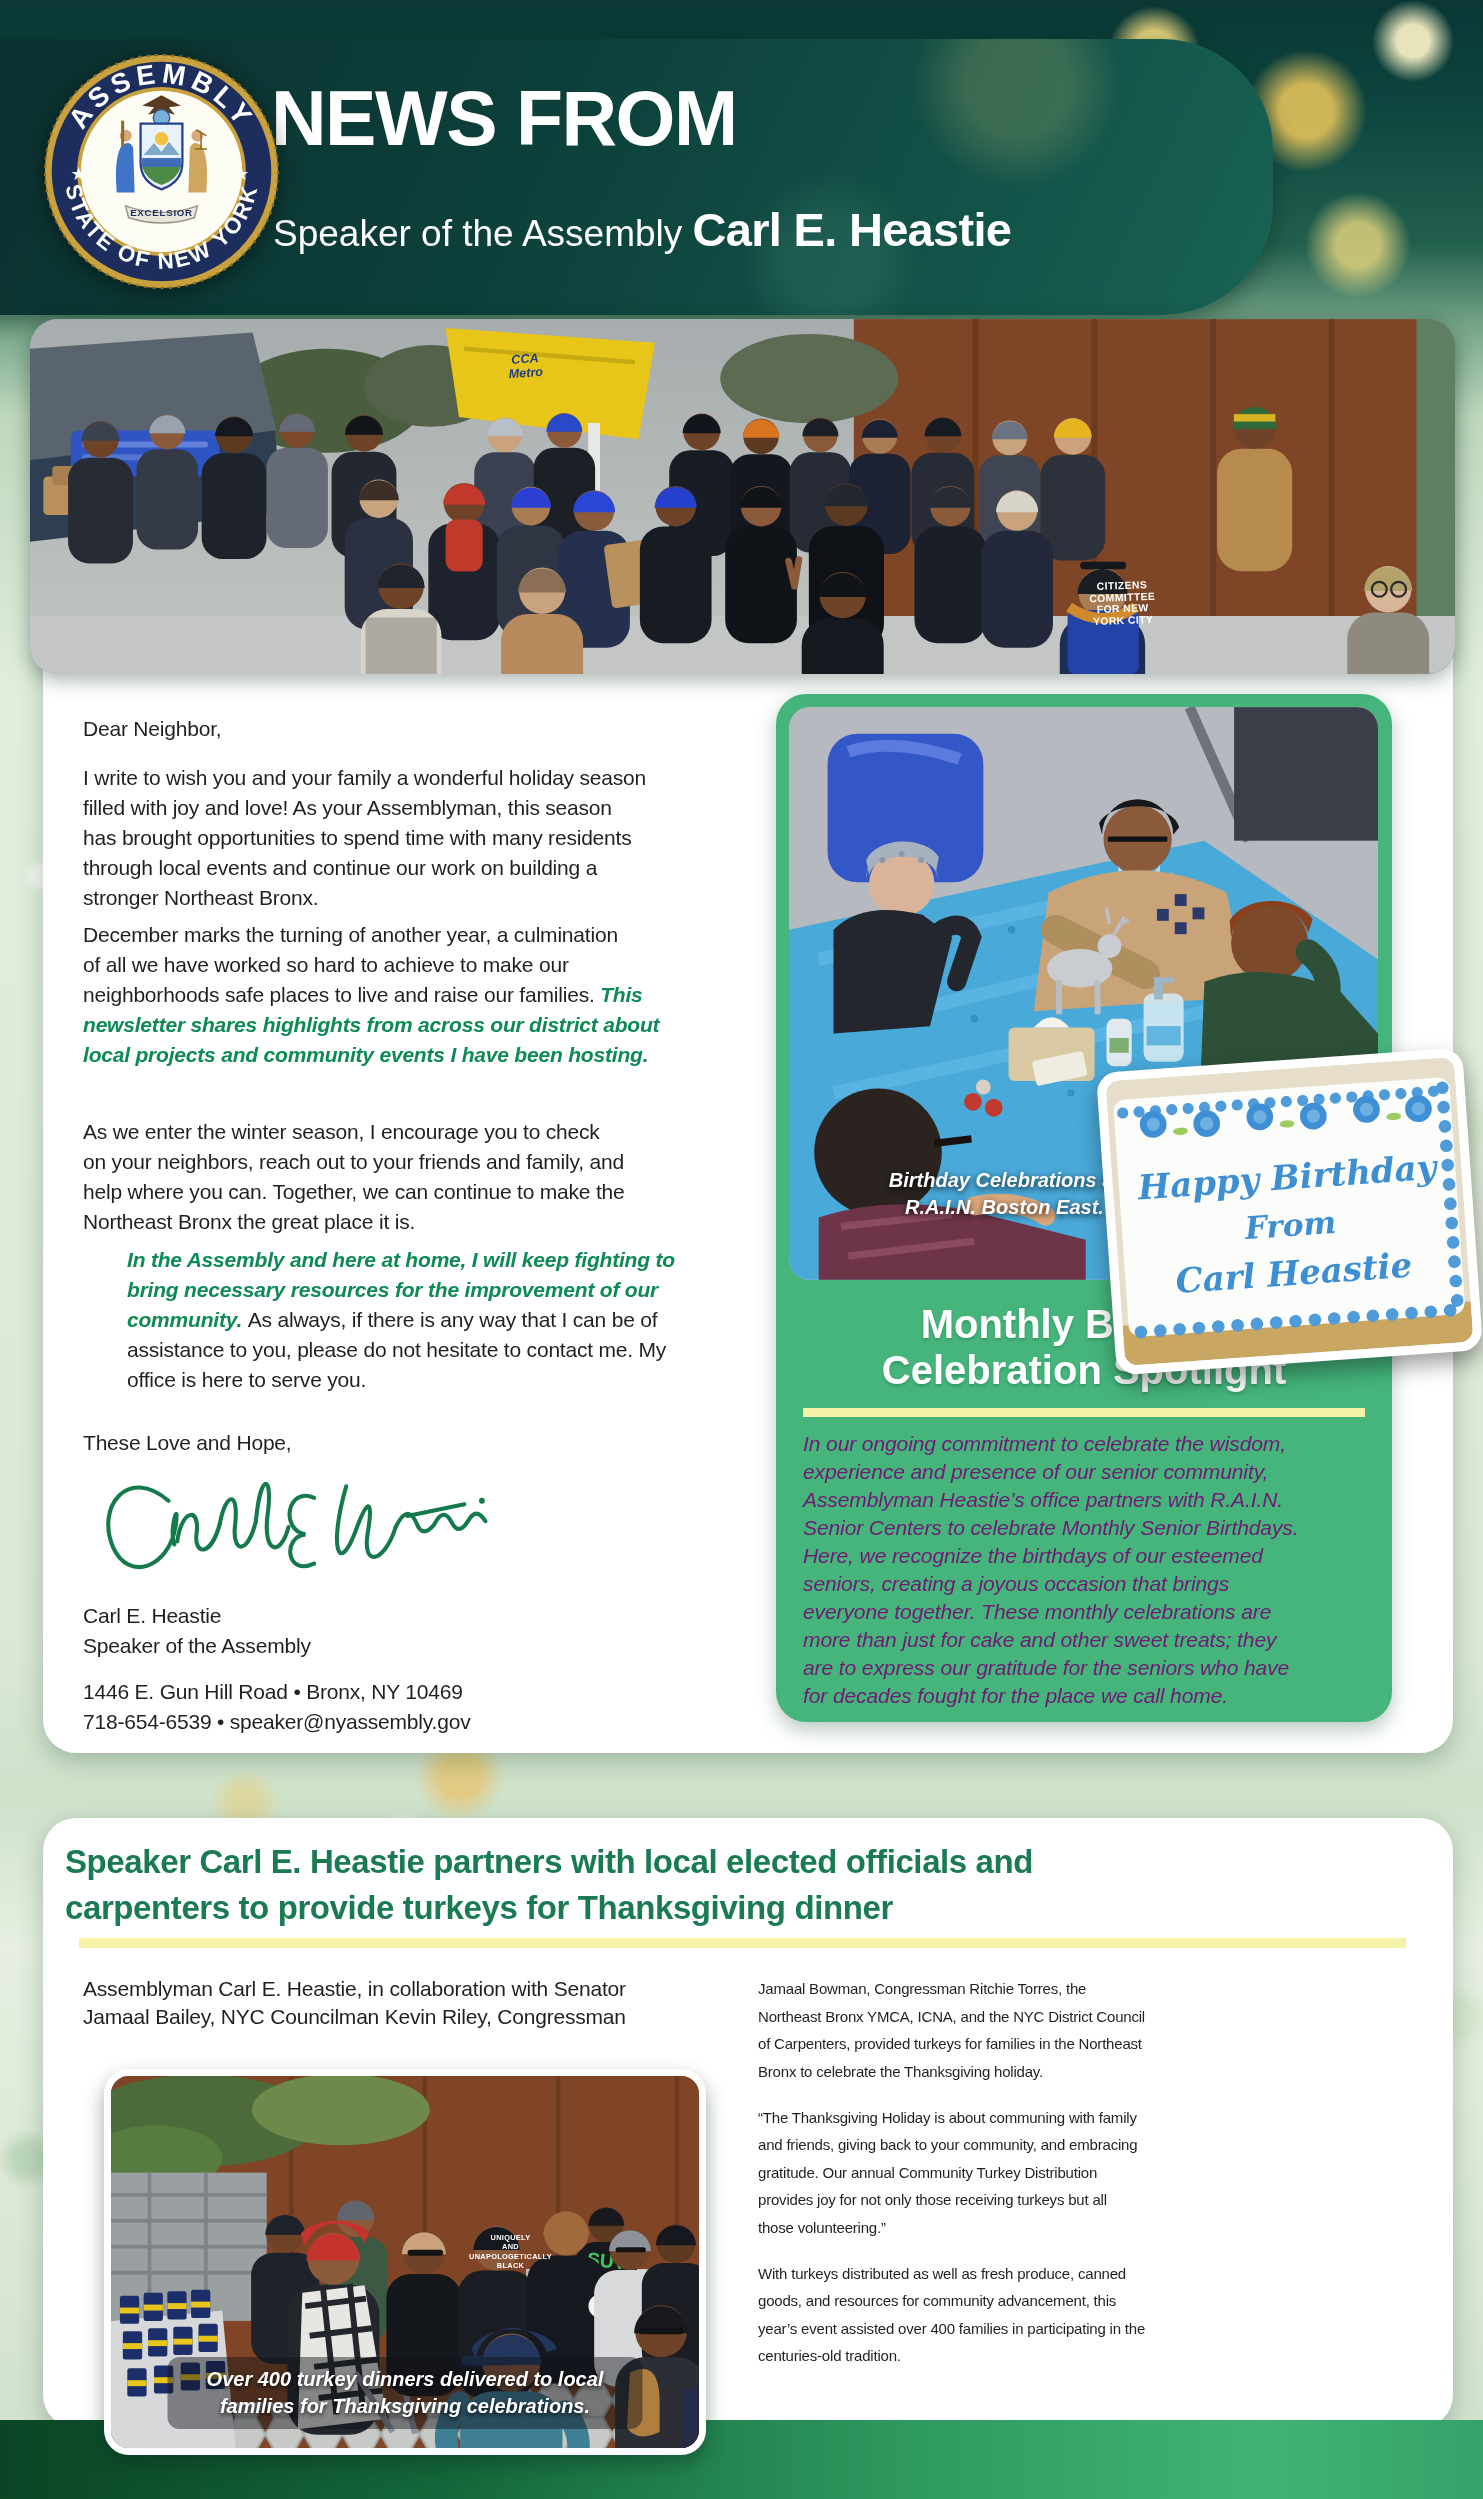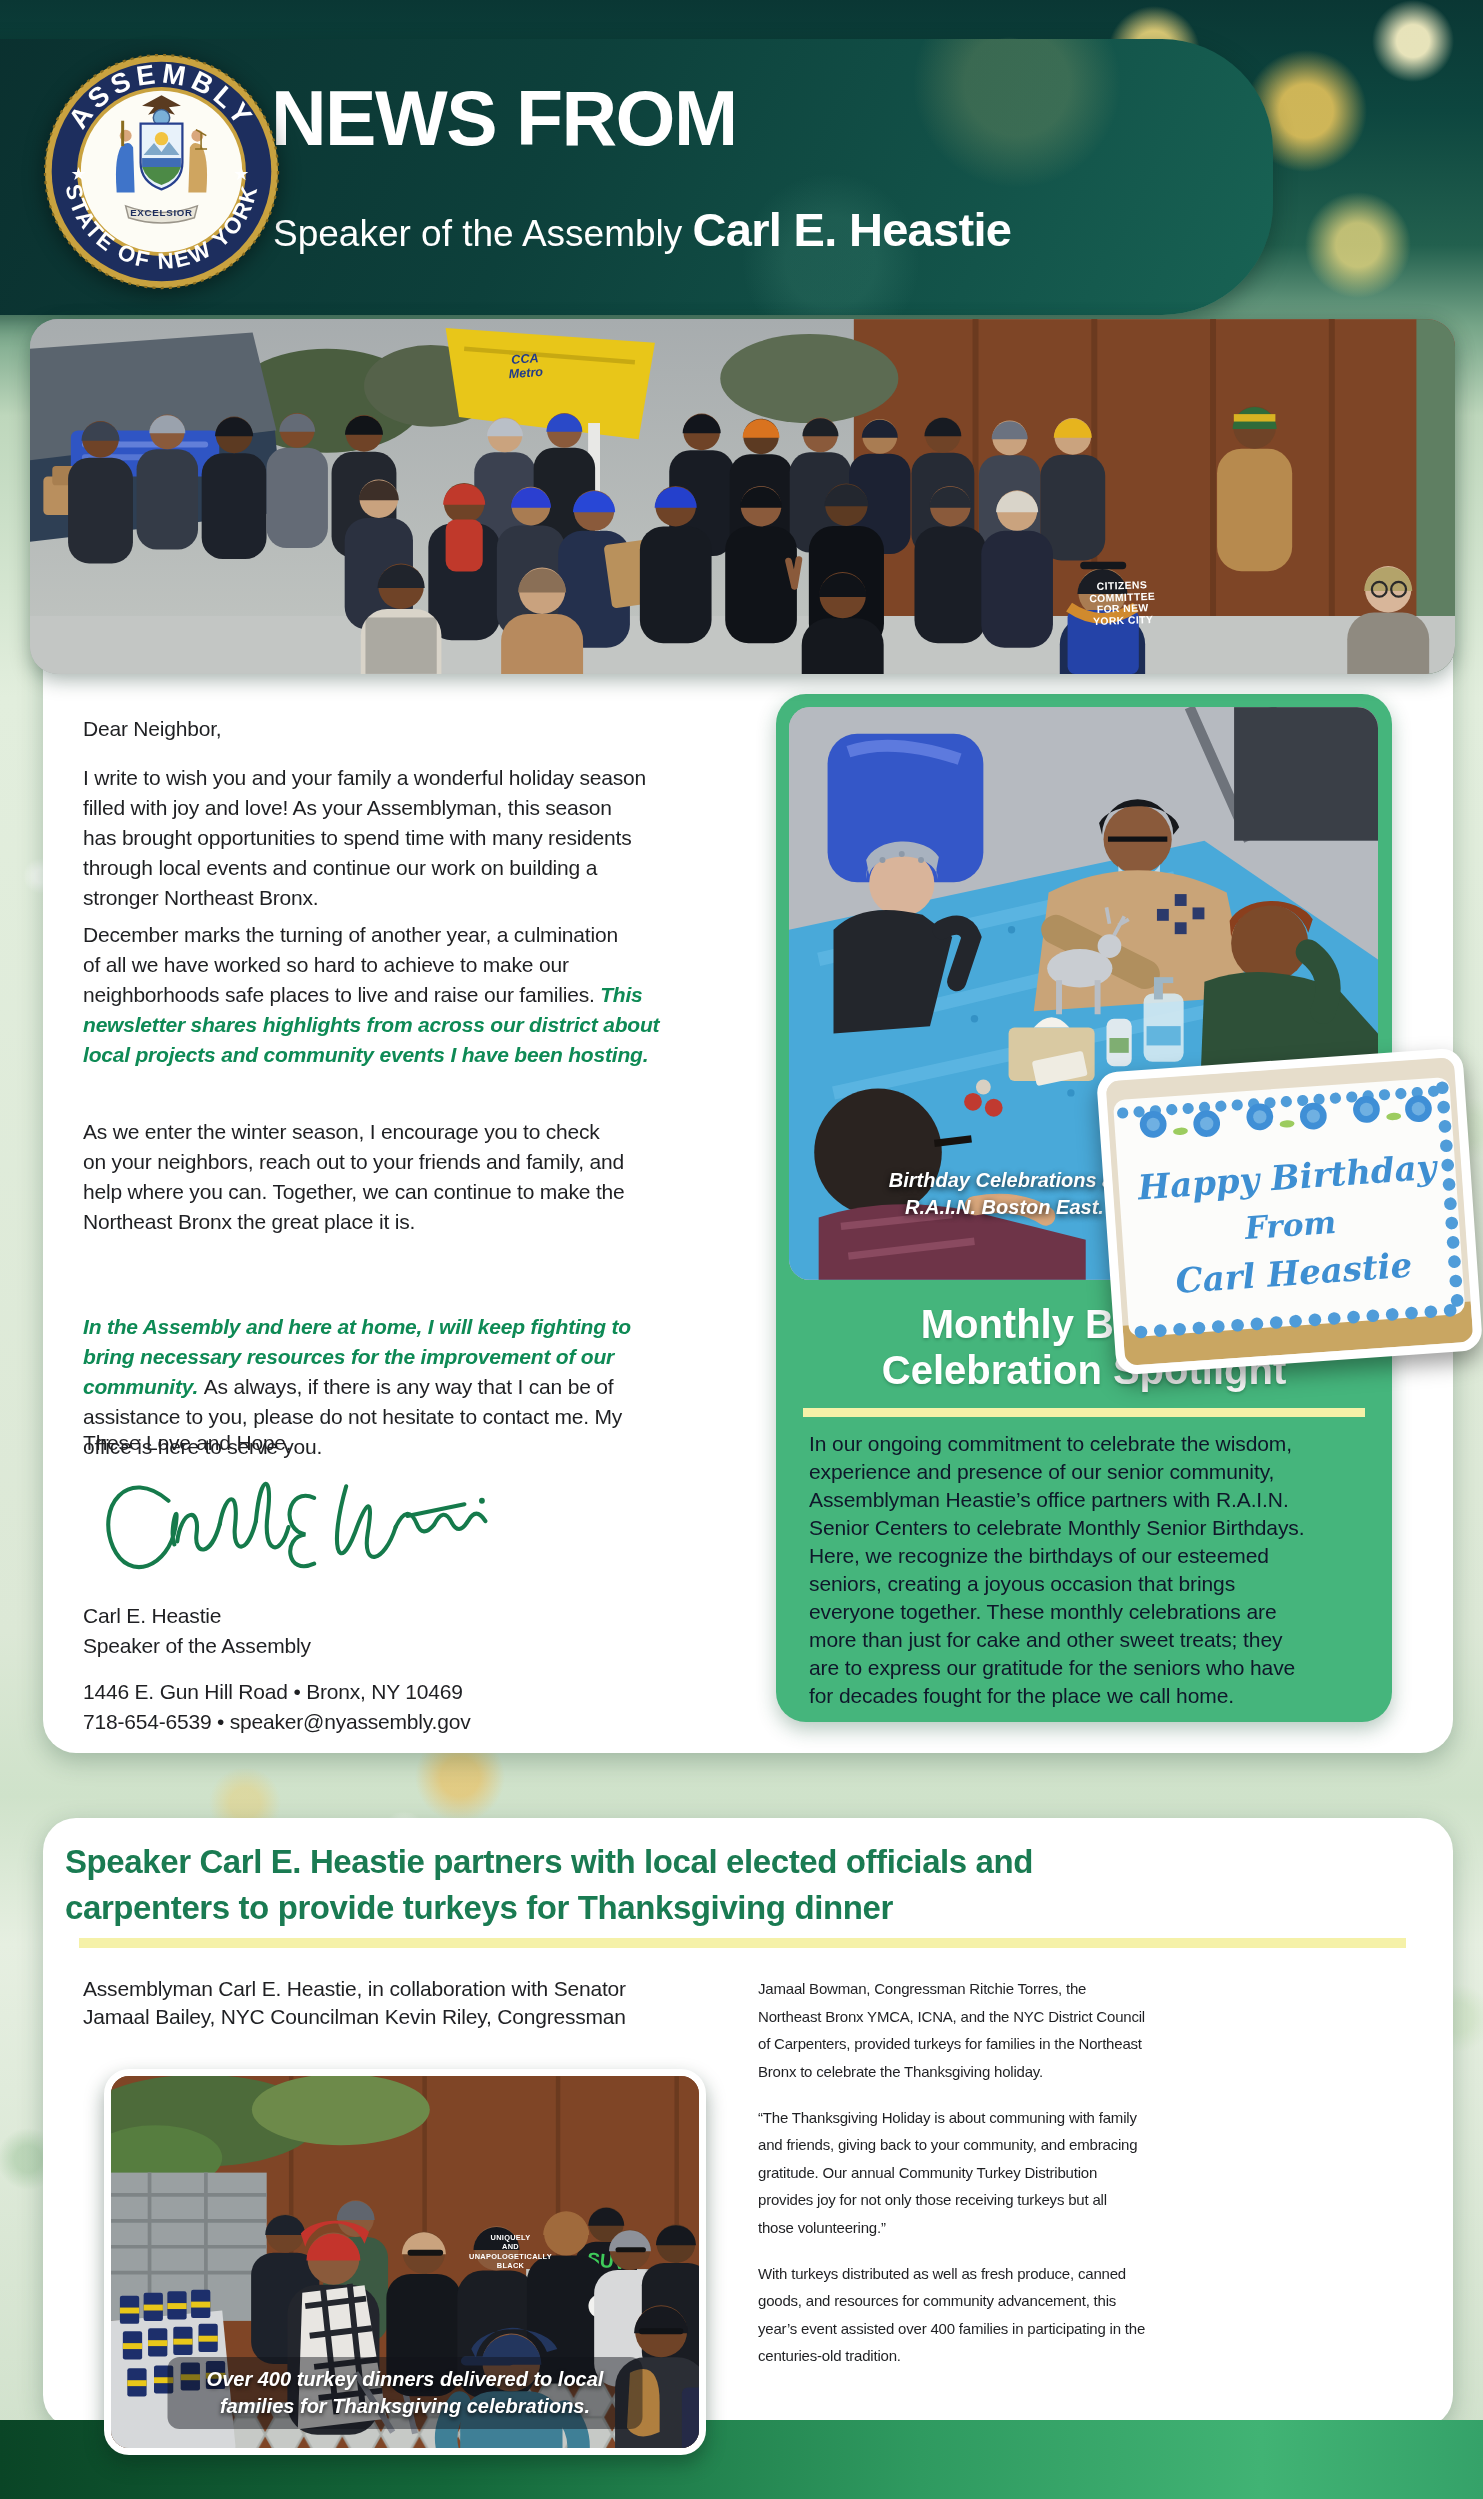--- a/index.html
+++ b/index.html
@@ -60,21 +60,21 @@
 
   
   .side-card { left:776px; top:694px; width:616px; height:1028px; background:#45b57c; border-radius:30px; z-index:2;
                box-shadow:0 7.4px 19.3px rgba(20,80,50,.3); }
   .side-photo { position:absolute; left:13.4px; top:13.4px; width:589px; height:573px; border-radius:21px; overflow:hidden; background:#b6bac0; }
   .side-caption { position:absolute; left:37px; top:460px; width:356px; font-size:20px; line-height:27px; font-style:italic; font-weight:bold;
                   color:#fff; text-align:center; white-space:pre-line; text-shadow:0 1.5px 6px rgba(0,0,0,.85); }
   .side-title { position:absolute; left:0; top:607px; width:100%; text-align:center; color:#fff; font-size:40px; font-weight:bold;
                 line-height:46px; white-space:pre-line; text-shadow:0 1.5px 3px rgba(0,60,30,.25); }
   .side-rule { position:absolute; left:27px; top:714px; width:562px; height:9px; background:#f5f1a8; }
-  .side-body { position:absolute; left:33px; top:736px; width:564px; color:#0f172a; font-size:21px; line-height:28px; white-space:pre-line; letter-spacing:-0.1px; }
+  .side-body { position:absolute; left:27px; top:736px; width:564px; color:#701a75; font-size:21px; line-height:28px; white-space:pre-line; letter-spacing:-0.1px;font-style:italic; }
 
   .cake-photo { left:1106px; top:1060px; width:367px; height:303px; background:#fff; border-radius:21px; padding:9px; z-index:6;
                 transform:rotate(-4deg); box-shadow:0 10.4px 22px rgba(0,0,0,.38); }
   .cake-inner { width:100%; height:100%; border-radius:13.4px; overflow:hidden; background:#e9e2d4; position:relative; }
   .cake-text { position:absolute; left:0; width:100%; text-align:center; font-family:"DejaVu Serif", serif; font-style:italic;
                color:#3e8fd2; font-weight:bold; }
 
   
   .bot-headline { left:65px; top:1839px; width:1365px; color:#1a7b52; font-size:33px; font-weight:bold;
                   line-height:46px; white-space:pre-line; z-index:5; letter-spacing:-0.4px; }
@@ -241,21 +241,21 @@
 stronger Northeast Bronx.</div>
     <div class="ltxt" style="top:920px;"><span>December marks the turning of another year, a culmination
 of all we have worked so hard to achieve to make our
 neighborhoods safe places to live and raise our families. </span><span class="accent">This
 newsletter shares highlights from across our district about
 local projects and community events I have been hosting.</span></div>
     <div class="ltxt" style="top:1117px;">As we enter the winter season, I encourage you to check
 on your neighbors, reach out to your friends and family, and
 help where you can. Together, we can continue to make the
 Northeast Bronx the great place it is.</div>
-    <div class="ltxt" style="top:1312px;"><span class="accent">In the Assembly and here at home, I will keep fighting to
+    <div class="ltxt" style="top:1245px;margin-left:44px;"><span class="accent">In the Assembly and here at home, I will keep fighting to
 bring necessary resources for the improvement of our
 community. </span><span>As always, if there is any way that I can be of
 assistance to you, please do not hesitate to contact me.  My
 office is here to serve you.</span></div>
     <div class="ltxt" style="top:1428px;">These Love and Hope,</div>
     <svg class="sig-svg" viewBox="0 0 700 230">
       <g fill="none" stroke="#157a4b" stroke-width="7" stroke-linecap="round">
         <path d="M150 70 C80 10 25 80 55 150 C82 210 150 185 162 115 C170 60 150 120 160 145"></path>
         <path d="M165 140 C172 85 205 78 198 128 C194 162 222 168 238 110"></path>
         <path d="M238 110 C248 55 272 50 264 115 C260 158 285 165 300 105"></path>

